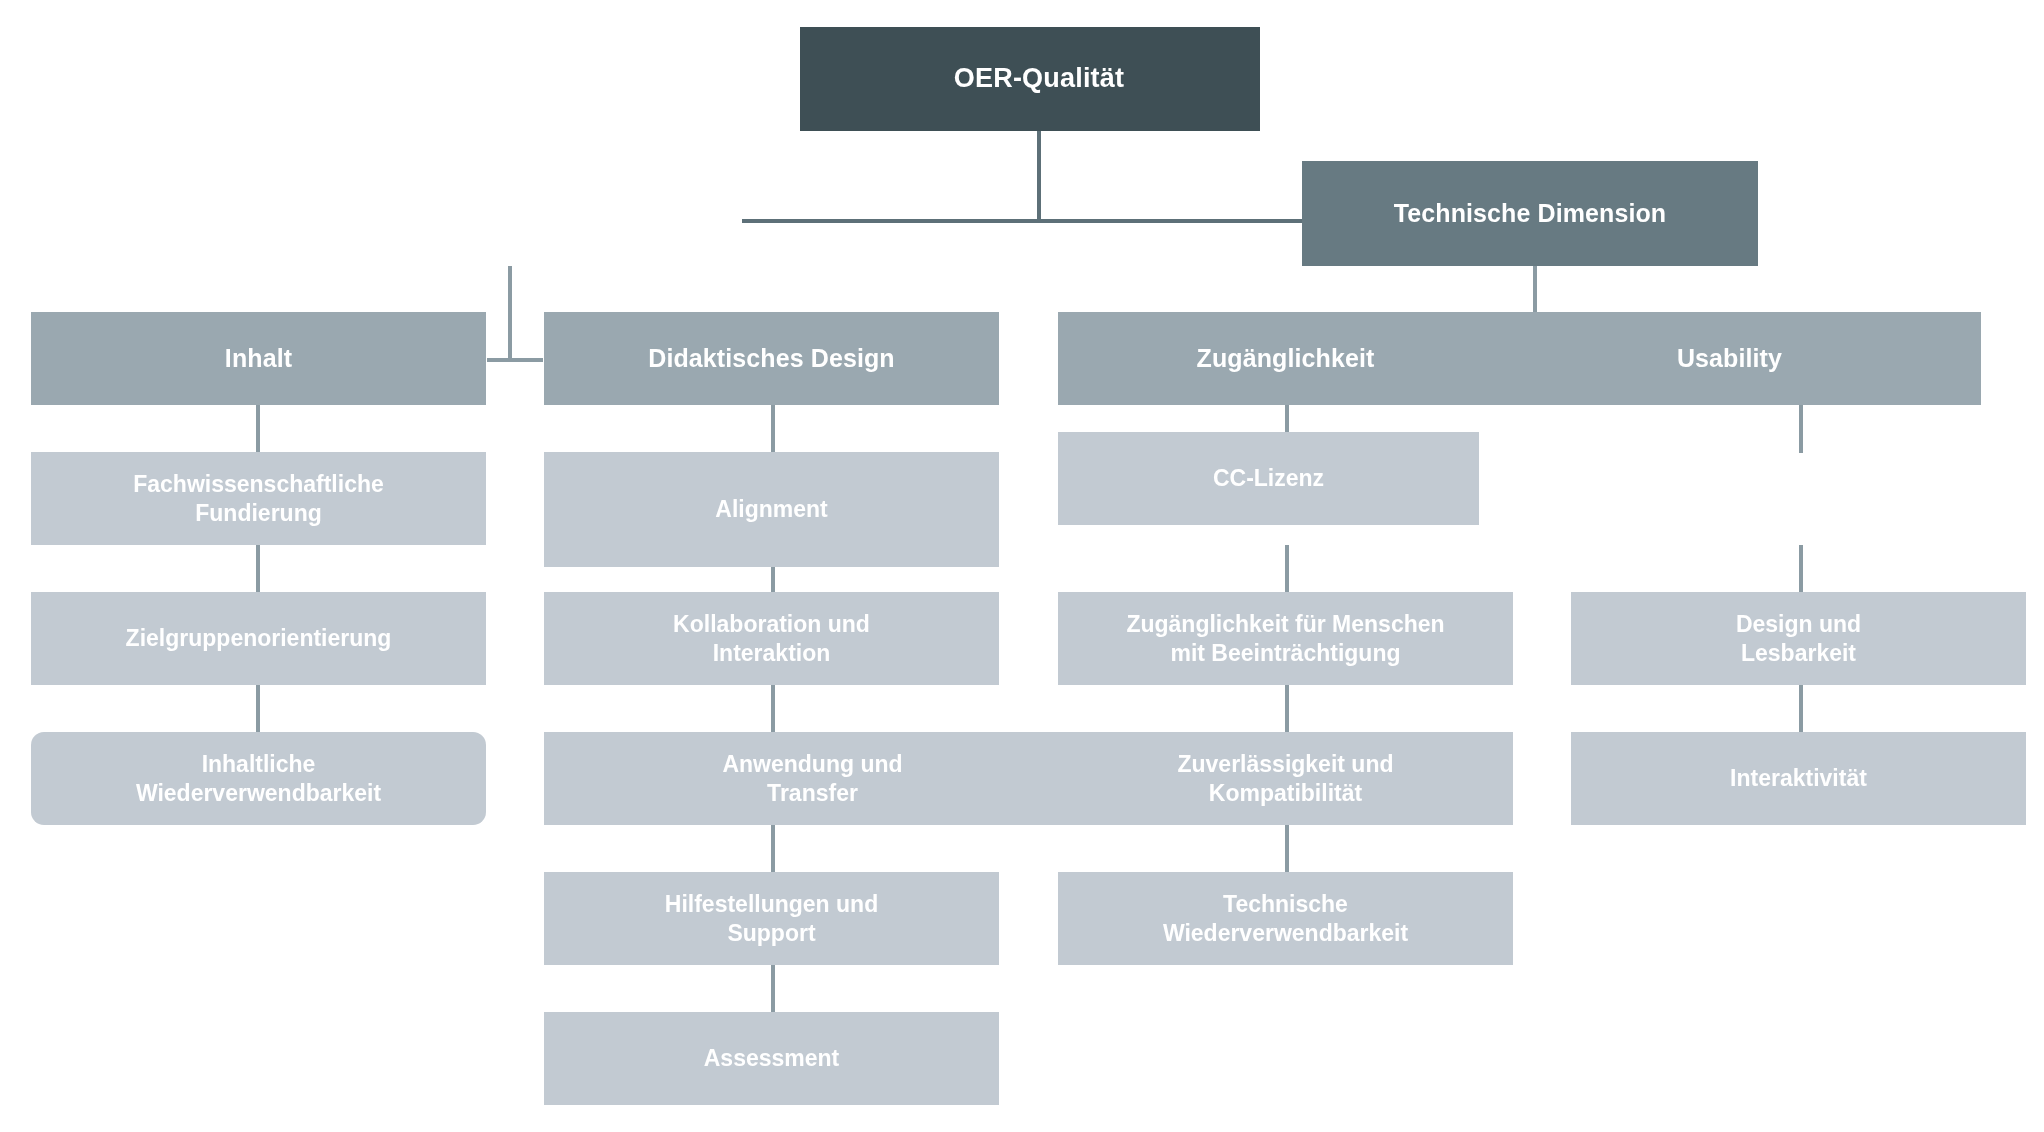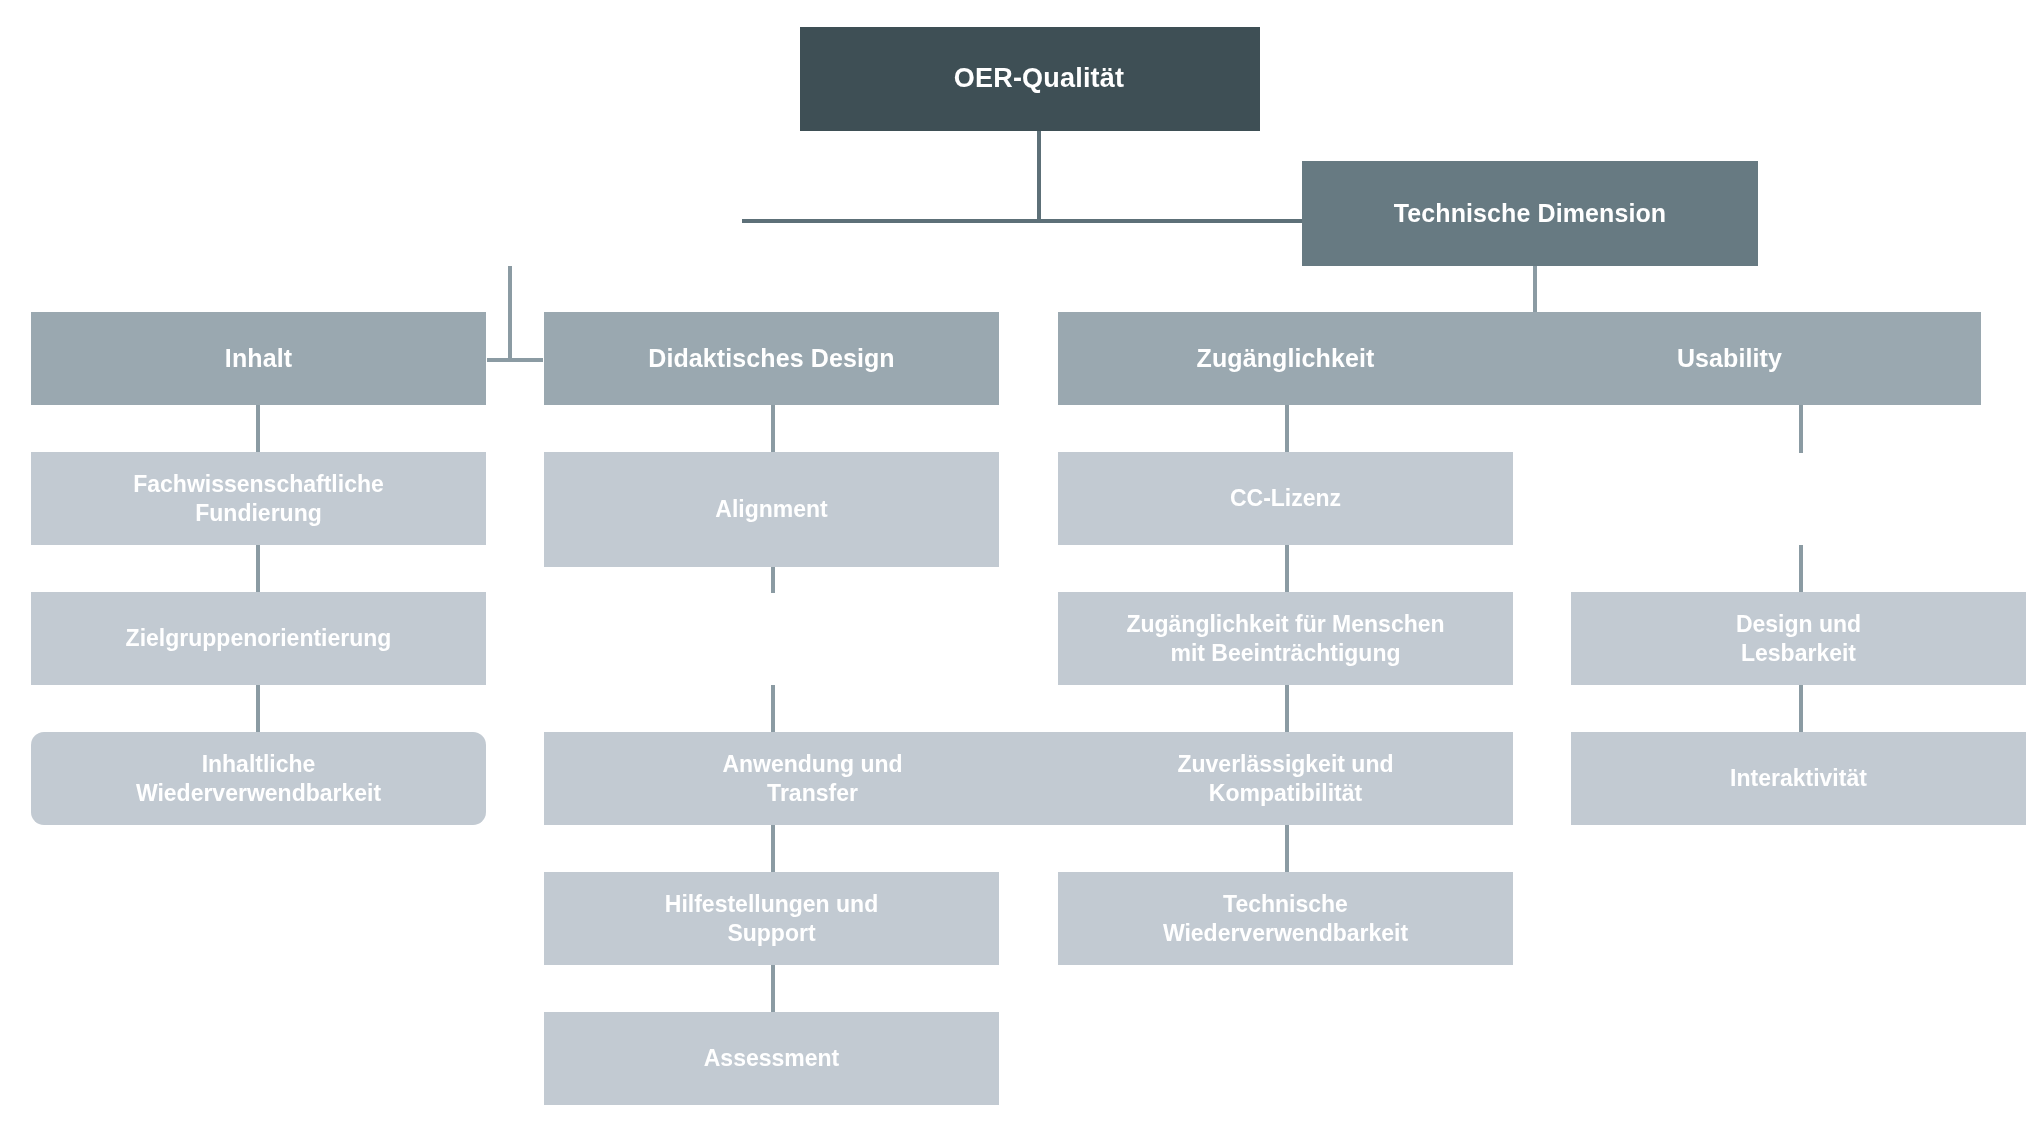--- a/index.html
+++ b/index.html
@@ -134,33 +134,37 @@
     <span class="label">Zielgruppenorientierung</span>
   </div>
   <div class="node lvl-leaf" style="left:31px; top:732px; width:455px; height:93px;border-radius:13px;">
     <span class="label">Inhaltliche
 Wiederverwendbarkeit</span>
   </div>
 
   <div class="node lvl-leaf" style="left:544px; top:452px; width:455px; height:115px;">
     <span class="label">Alignment</span>
   </div>
+  <div class="node lvl-leaf" style="left:544px; top:592px; width:455px; height:93px;">
+    <span class="label">Kollaboration und
+Interaktion</span>
+  </div>
   <div class="node lvl-leaf" style="left:544px; top:732px; width:537px; height:93px;">
     <span class="label">Anwendung und
 Transfer</span>
   </div>
   <div class="node lvl-leaf" style="left:544px; top:872px; width:455px; height:93px;">
     <span class="label">Hilfestellungen und
 Support</span>
   </div>
   <div class="node lvl-leaf" style="left:544px; top:1012px; width:455px; height:93px;">
     <span class="label">Assessment</span>
   </div>
 
-  <div class="node lvl-leaf" style="left:1058px; top:452px; width:455px; height:93px;">
+  <div class="node lvl-leaf" style="left:1058px; top:432px; width:421px; height:93px;">
     <span class="label">CC-Lizenz</span>
   </div>
   <div class="node lvl-leaf" style="left:1058px; top:592px; width:455px; height:93px;">
     <span class="label">Zugänglichkeit für Menschen
 mit Beeinträchtigung</span>
   </div>
   <div class="node lvl-leaf" style="left:1058px; top:732px; width:455px; height:93px;">
     <span class="label">Zuverlässigkeit und
 Kompatibilität</span>
   </div>

